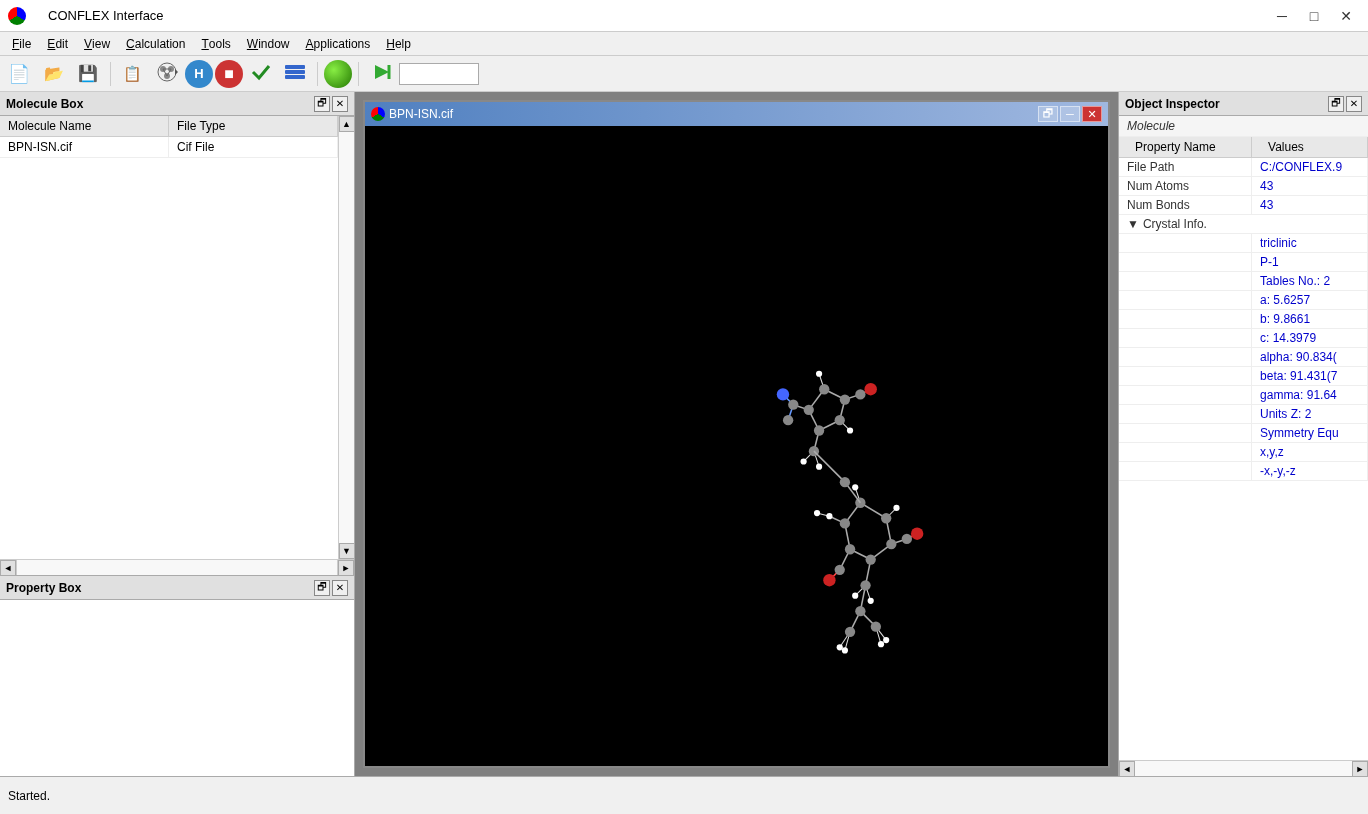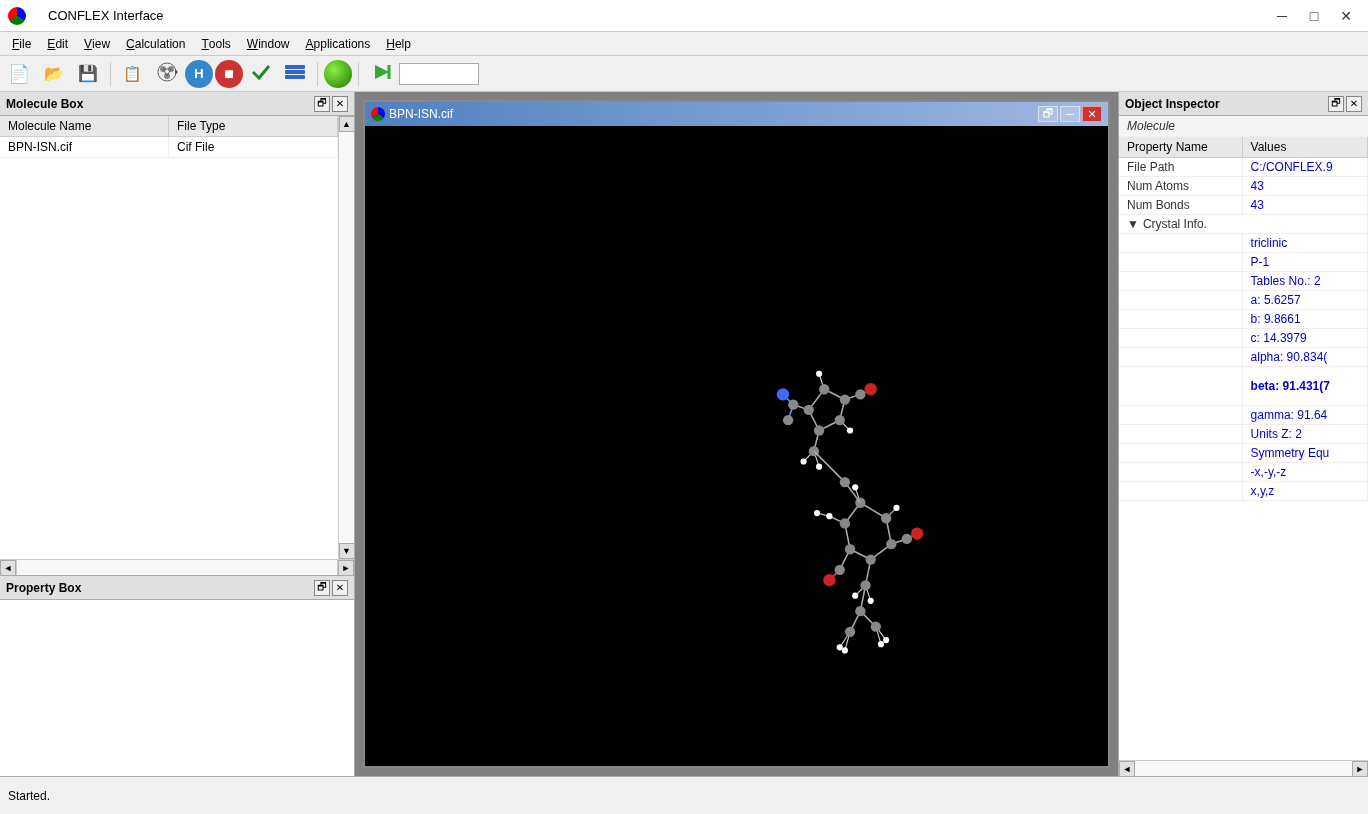--- a/index.html
+++ b/index.html
@@ -206,21 +206,21 @@
       align-items: center;
       justify-content: space-between;
       padding: 0 6px;
       font-size: 12px;
       font-weight: bold;
     }
     .object-inspector-content { flex: 1; overflow: hidden; font-size: 12px; }
     .oi-section-label { padding: 3px 8px; font-style: italic; color: #333; background: #f5f5f5; border-bottom: 1px solid #eee; }
     .oi-table { width: 100%; border-collapse: collapse; }
     .oi-table th {
-      text-align: left; padding: 3px 8px; background: #e8e8e8;
+      text-align: left; padding: 3px 16px; background: #e8e8e8;
       border-bottom: 1px solid #ccc; font-weight: normal; border-right: 1px solid #ccc;
     }
     .oi-table td { padding: 2px 8px; border-bottom: 1px solid #eee; border-right: 1px solid #eee; vertical-align: top; }
 
     
     .h-scrollbar {
       height: 16px;
       background: #f0f0f0;
       border-top: 1px solid #ccc;
       display: flex;
@@ -589,41 +589,41 @@
             <tr>
               <td style="padding: 2px 8px 2px 24px; border-bottom:1px solid #eee; border-right:1px solid #eee;"></td>
               <td style="color:#0000cc; padding: 2px 8px; border-bottom:1px solid #eee;">c: 14.3979</td>
             </tr>
             <tr>
               <td style="padding: 2px 8px 2px 24px; border-bottom:1px solid #eee; border-right:1px solid #eee;"></td>
               <td style="color:#0000cc; padding: 2px 8px; border-bottom:1px solid #eee;">alpha: 90.834(</td>
             </tr>
             <tr>
               <td style="padding: 2px 8px 2px 24px; border-bottom:1px solid #eee; border-right:1px solid #eee;"></td>
-              <td style="color:#0000cc; padding: 12px 8px; border-bottom:1px solid #eee;font-weight:bold;">beta: 91.431(7</td>
+              <td style="color:#0000cc; padding: 2px 8px; border-bottom:1px solid #eee;">beta: 91.431(7</td>
             </tr>
             <tr>
               <td style="padding: 2px 8px 2px 24px; border-bottom:1px solid #eee; border-right:1px solid #eee;"></td>
               <td style="color:#0000cc; padding: 2px 8px; border-bottom:1px solid #eee;">gamma: 91.64</td>
             </tr>
             <tr>
               <td style="padding: 2px 8px 2px 24px; border-bottom:1px solid #eee; border-right:1px solid #eee;"></td>
               <td style="color:#0000cc; padding: 2px 8px; border-bottom:1px solid #eee;">Units Z: 2</td>
             </tr>
             <tr>
               <td style="padding: 2px 8px 2px 24px; border-bottom:1px solid #eee; border-right:1px solid #eee;"></td>
               <td style="color:#0000cc; padding: 2px 8px; border-bottom:1px solid #eee;">Symmetry Equ</td>
             </tr>
             <tr>
               <td style="padding: 2px 8px 2px 24px; border-bottom:1px solid #eee; border-right:1px solid #eee;"></td>
+              <td style="color:#0000cc; padding: 2px 8px; border-bottom:1px solid #eee;">x,y,z</td>
+            </tr>
+            <tr>
+              <td style="padding: 2px 8px 2px 24px; border-bottom:1px solid #eee; border-right:1px solid #eee;"></td>
               <td style="color:#0000cc; padding: 2px 8px; border-bottom:1px solid #eee;">-x,-y,-z</td>
-            </tr>
-            <tr>
-              <td style="padding: 2px 8px 2px 24px; border-bottom:1px solid #eee; border-right:1px solid #eee;"></td>
-              <td style="color:#0000cc; padding: 2px 8px; border-bottom:1px solid #eee;">x,y,z</td>
             </tr>
           </tbody>
       </table>
     </div>
     <div class="h-scrollbar">
       <div class="h-scroll-btn">◄</div>
       <div class="h-scroll-track"></div>
       <div class="h-scroll-btn">►</div>
     </div>
   </div>

